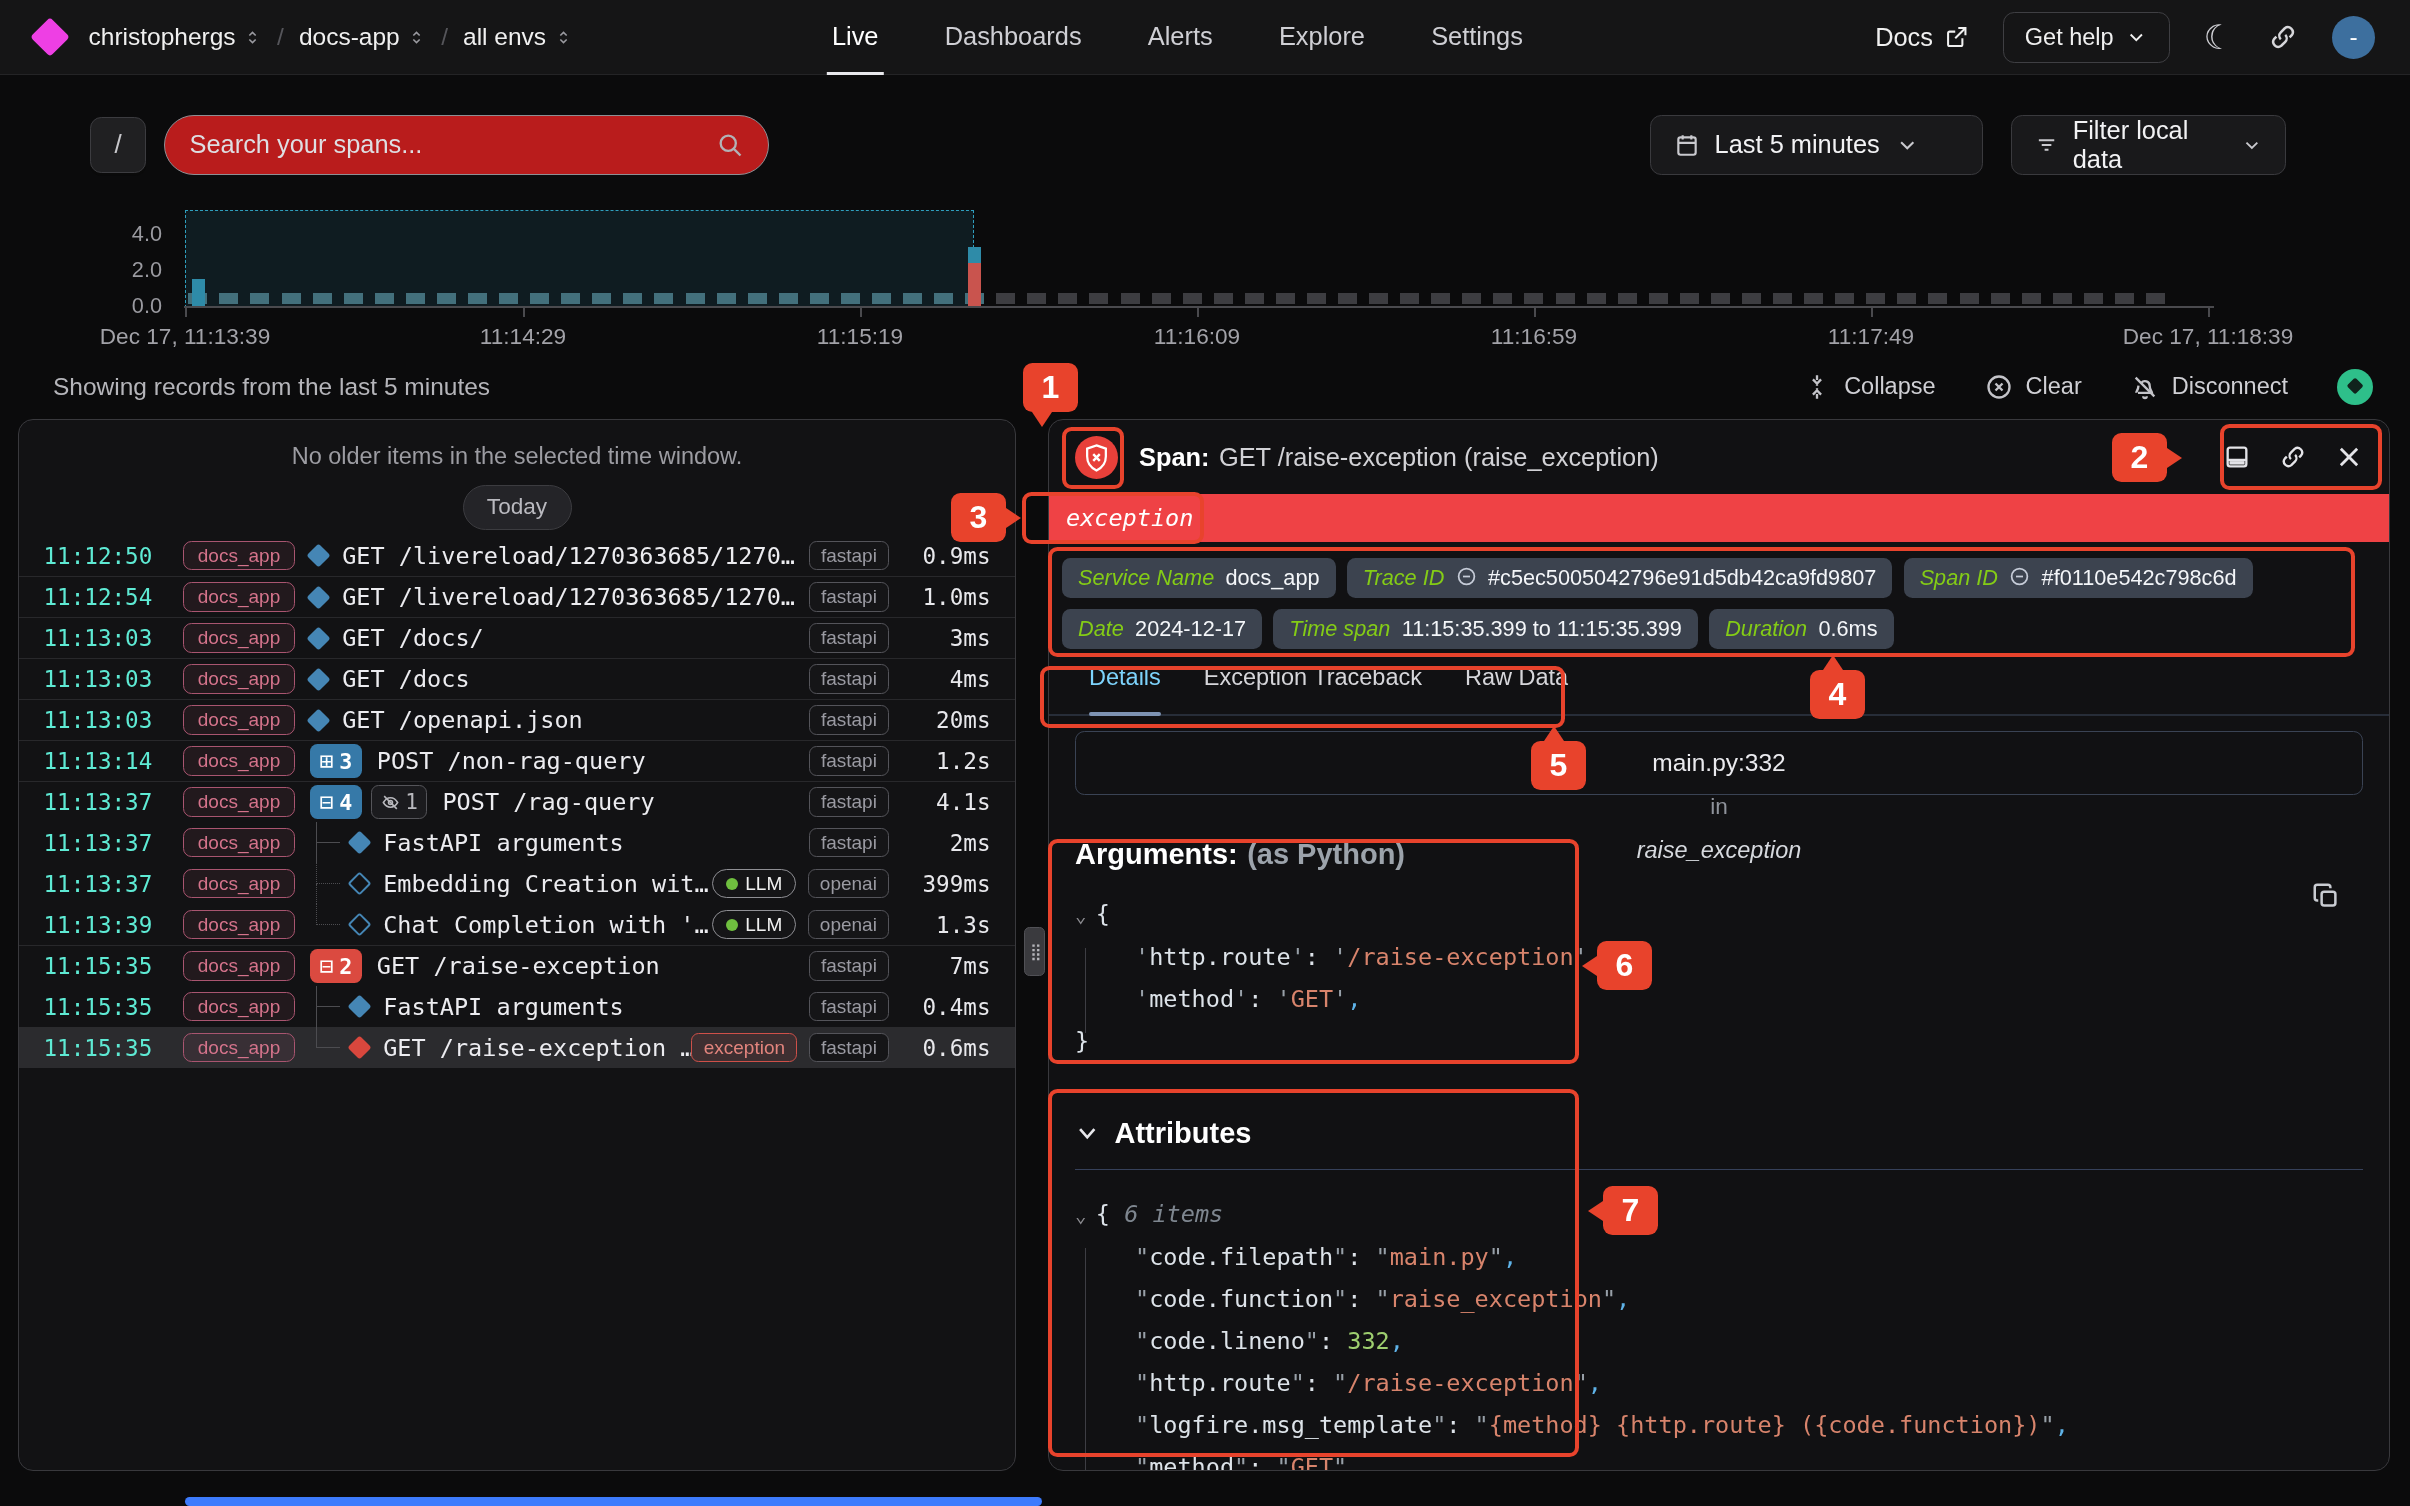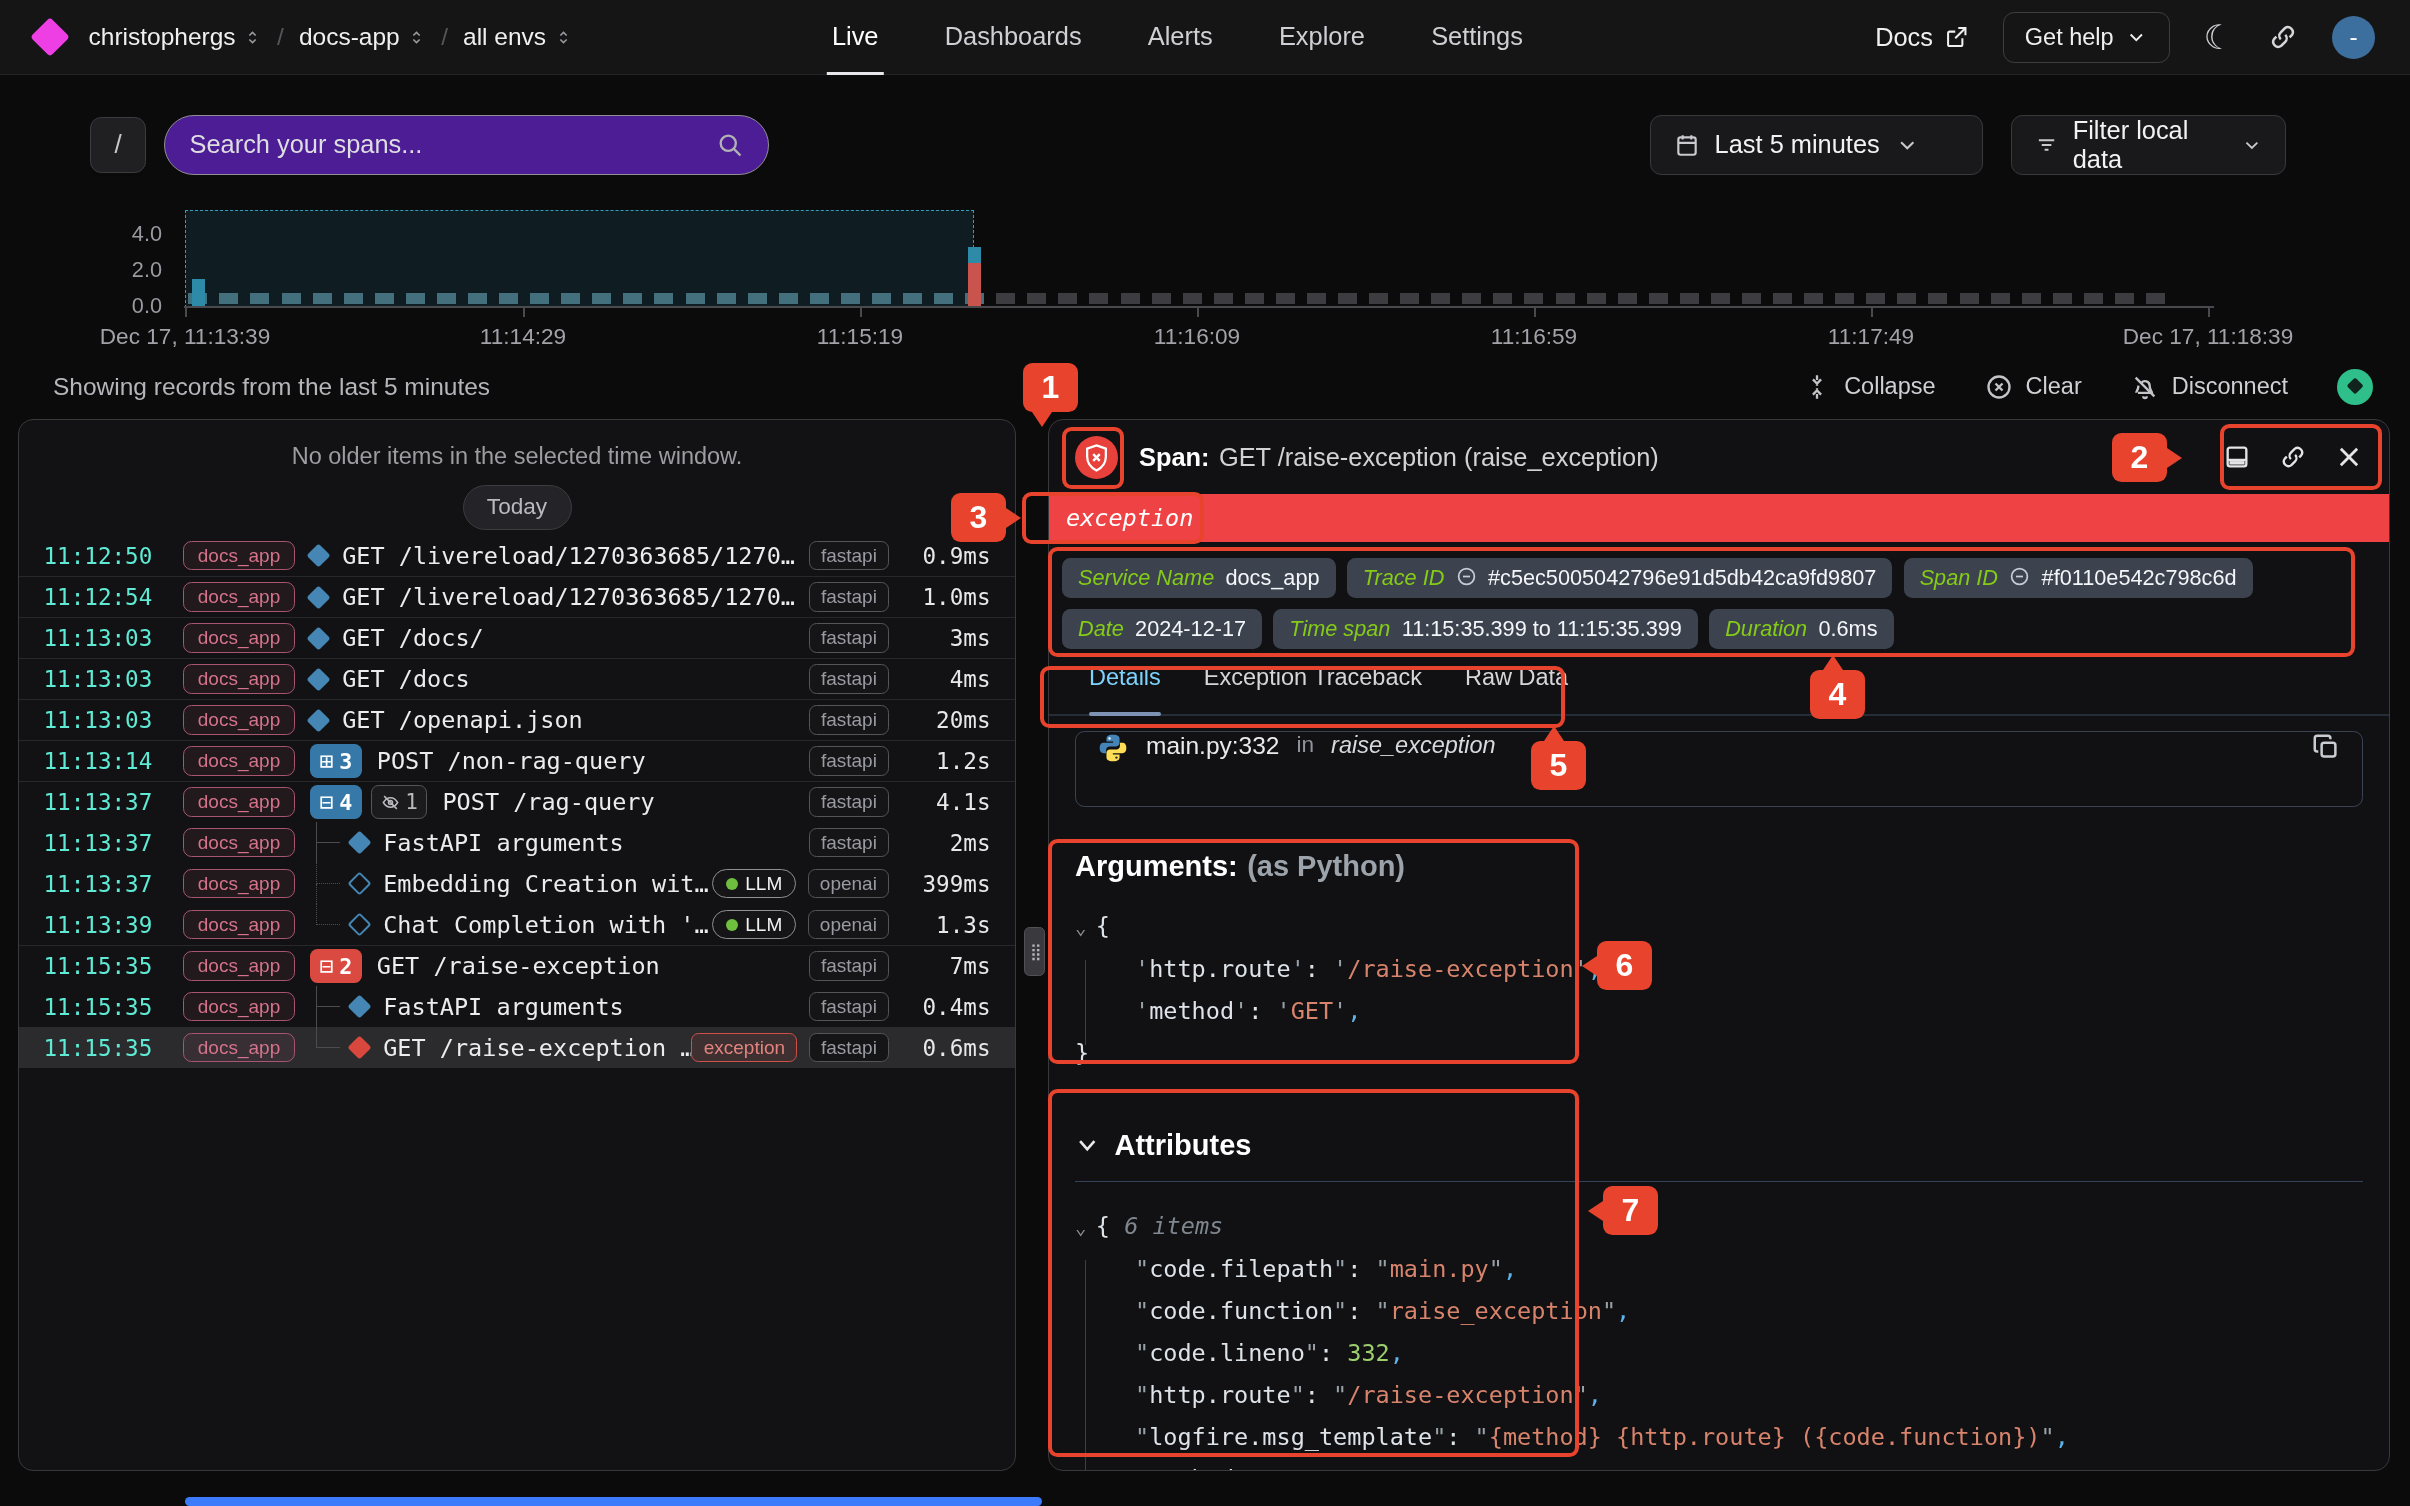--- a/index.html
+++ b/index.html
@@ -28,21 +28,21 @@
   .moon { font-size:34px; color:#cfcfd4; }
   .avatar { width:43px; height:43px; border-radius:50%; background:#3d6f9e; color:#fff;
             display:flex; align-items:center; justify-content:center; font-size:24.5px; cursor:pointer; }
 
   
   .toolbar { position:absolute; left:0; top:111px; width:2411px; height:68px; }
   .slash-key { position:absolute; left:90px; top:5.6px; width:56px; height:56px; background:#202022;
                border:1.9px solid #3c3c40; border-radius:11.3px; color:#c8c8cc; font-size:26px;
                display:flex; align-items:center; justify-content:center; box-shadow:0 2.8px 0 #0a0a0a; }
   .search-box { position:absolute; left:164px; top:3.8px; width:605px; height:60px; border:1.9px solid #8f8f94;
-                border-radius:30px; background:#4c1d95; display:flex; align-items:center; padding:0 24.5px; }
+                border-radius:30px; background:#b91c1c; display:flex; align-items:center; padding:0 24.5px; }
   .search-box input { flex:1; background:transparent; border:none; outline:none; color:#e6e6ea;
                       font-size:25.4px; font-family:"Liberation Sans",sans-serif; }
   .search-box input::placeholder { color:#dedee2; opacity:1; }
   .search-box svg { color:#b2b2b6; }
   .tool-btn { position:absolute; top:3.8px; height:60px; background:#19191b; border:1.9px solid #3a3a3e;
               border-radius:11.3px; display:flex; align-items:center; gap:15px; padding:0 22.6px;
               font-size:25.4px; color:#f2f2f4; cursor:pointer; }
   .tool-btn svg { color:#c9c9ce; }
   #btn-range { left:1650px; width:333px; }
   #btn-filter { left:2011px; width:275px; }
@@ -127,22 +127,22 @@
           padding:0 16px; white-space:nowrap; }
   .chip .cl { font-style:italic; font-size:21.7px; color:#84cc16; }
   .chip .cv { font-size:21.7px; color:#f4f6f9; }
   .chip svg { color:#c6ccd8; flex:none; }
   .dtabs { position:relative; margin-top:15px; padding:0 40px; display:flex; gap:43px; }
   .dtabs::before { content:''; position:absolute; left:0; right:0; bottom:-13px; height:1.9px; background:#272d38; }
   .dtab { font-size:23.5px; color:#d6d6da; padding-bottom:11.3px; position:relative; cursor:pointer; }
   .dtab.active { color:#7dd3fc; }
   .dtab.active::after { content:''; position:absolute; left:0; right:0; bottom:-13px; height:3.8px;
                         background:#7e93b3; border-radius:1.9px; }
-  .src-box { margin:28px 26px 0; height:76px; border:1.9px solid #3a4354; border-radius:9.4px;
-             display:flex; align-items:flex-start; gap:17px; padding:0 21px; }
+  .src-box { margin:28px 26px 0; height:64px; border:1.9px solid #3a4354; border-radius:9.4px;
+             display:flex; align-items:center; gap:17px; padding:0 21px;flex-direction:column; }
   .src-file { font-size:24.5px; color:#eaeaee; }
   .src-in { font-size:22.6px; color:#8f939b; }
   .src-fn { font-size:23.5px; font-style:italic; color:#d6d9de; }
   .src-copy { margin-left:auto; color:#c9ccd2; cursor:pointer; }
 
   .sec-args { margin:43px 26px 0; }
   .sec-title { font-size:29px; font-weight:bold; color:#ffffff; }
   .sec-title .sub { color:#9ca3ab; margin-left:9.4px; }
   .codeblock { position:relative; margin-top:22.6px; font-family:"DejaVu Sans Mono",monospace;
                font-size:23.5px; line-height:42px; color:#dde3e9; }

